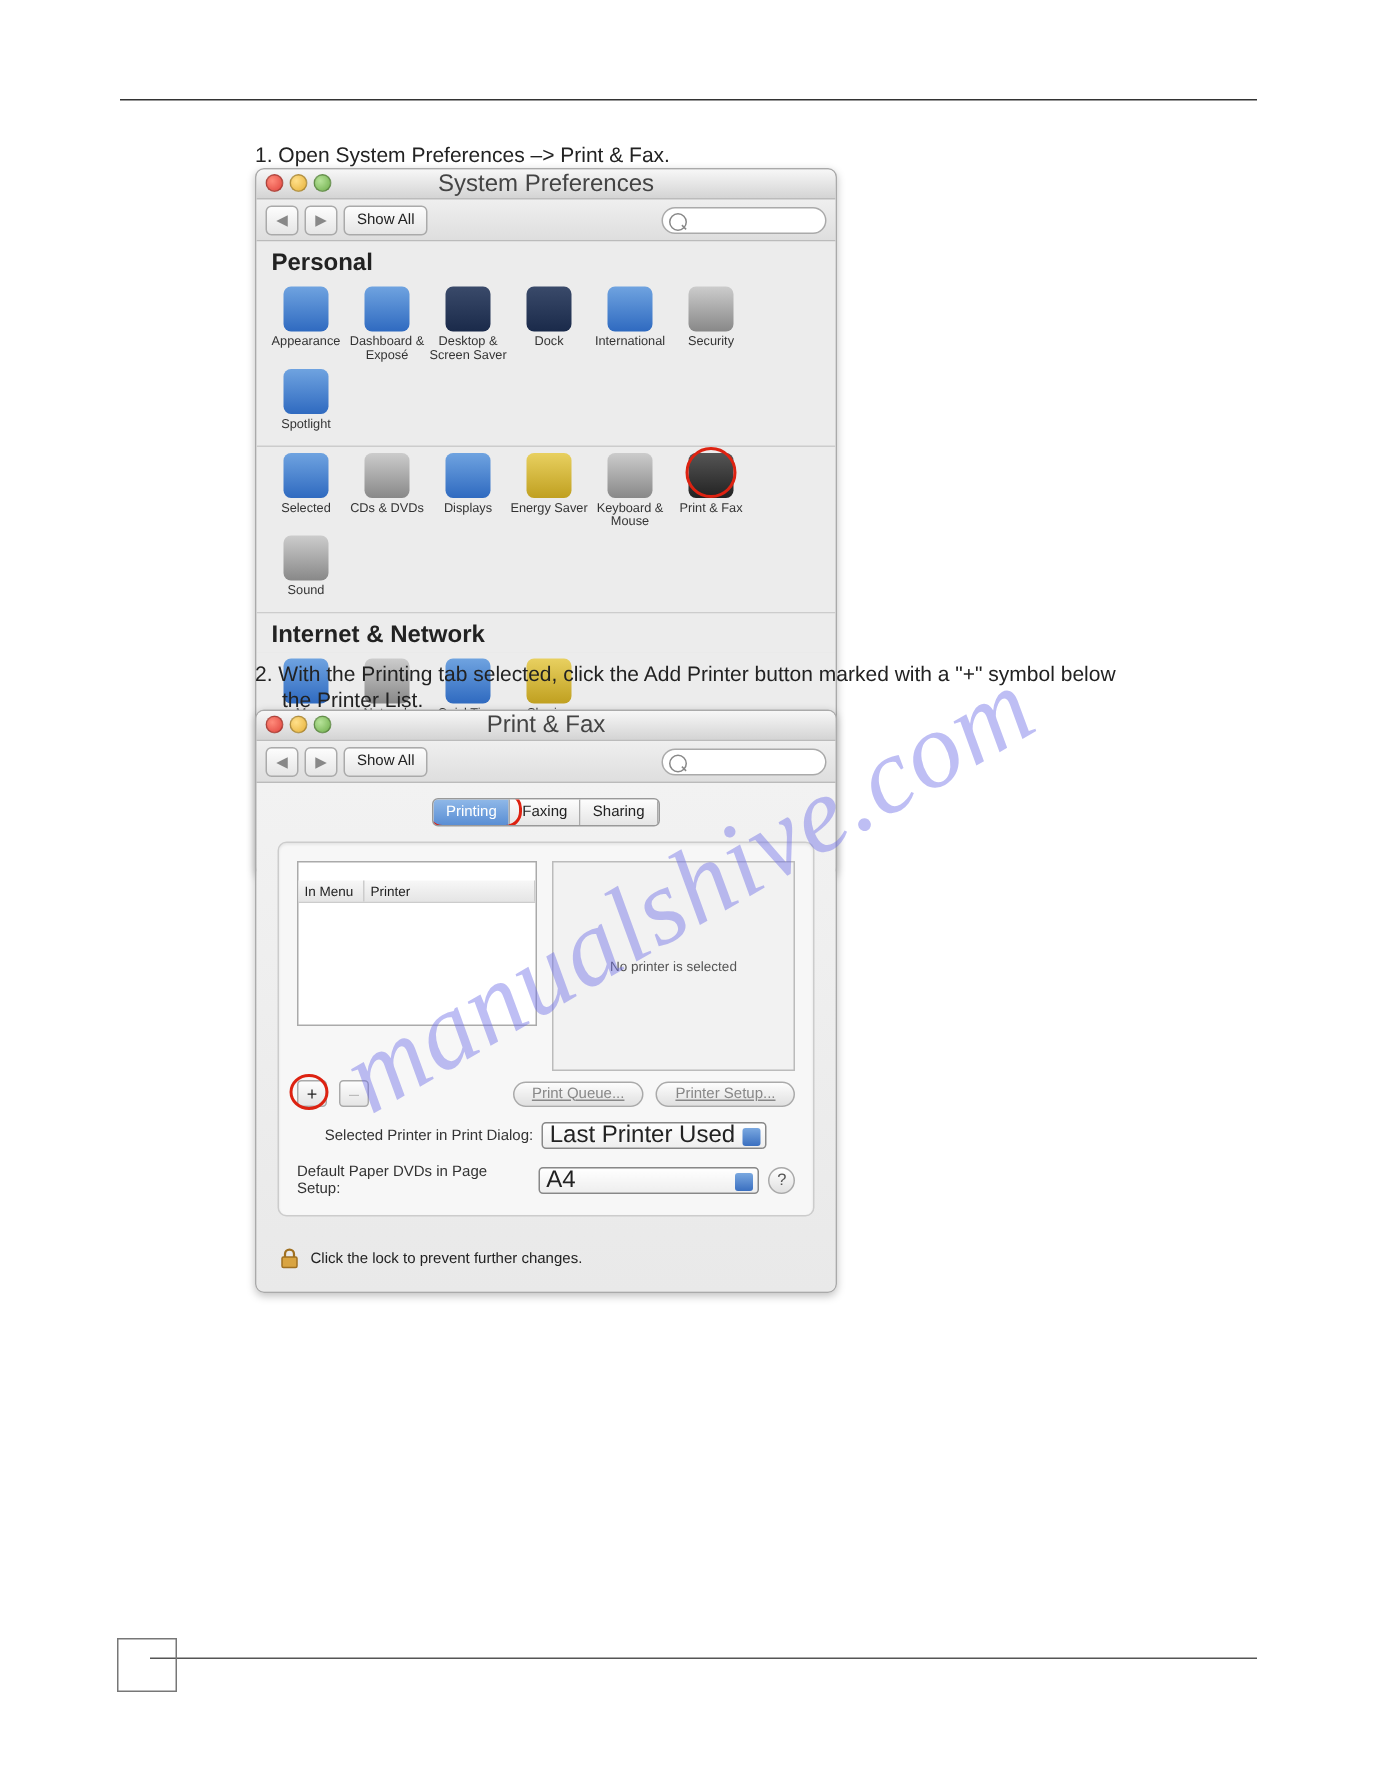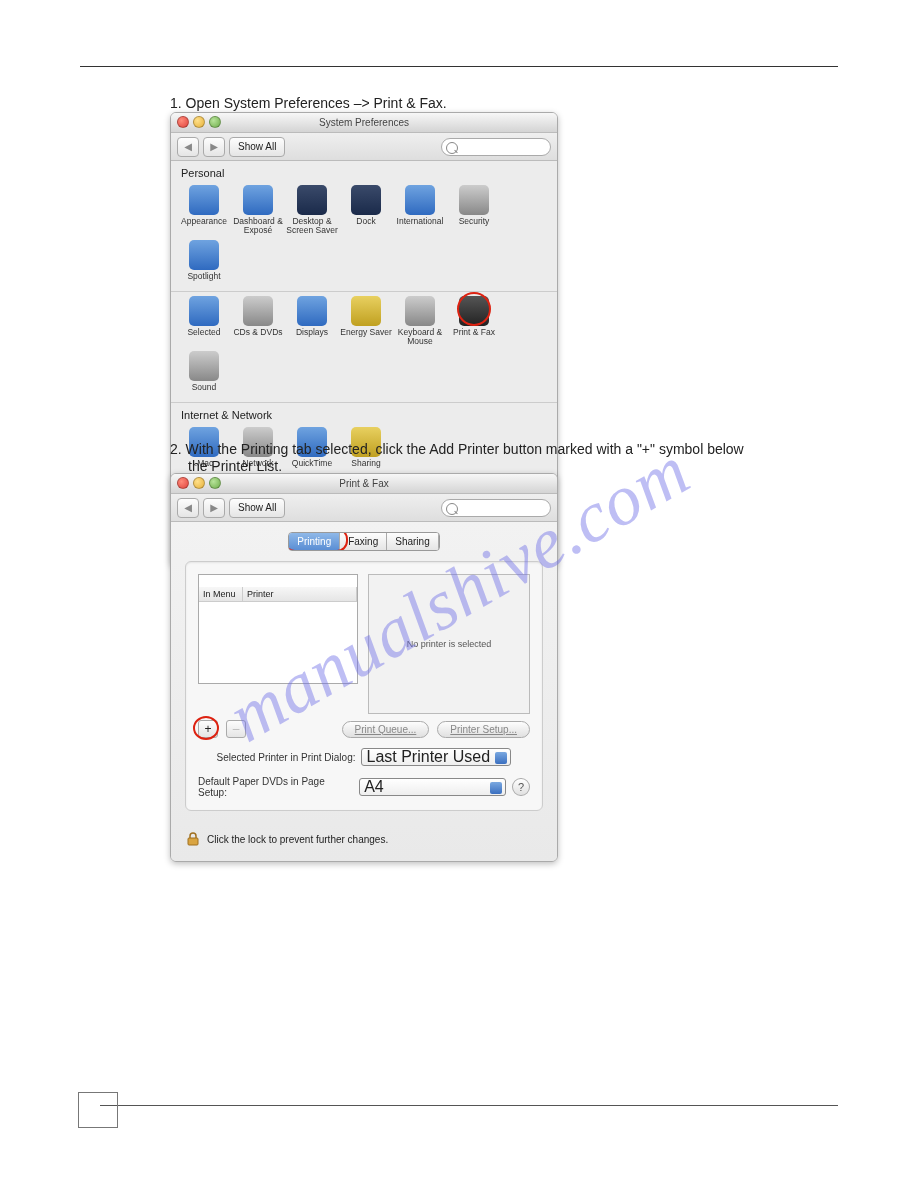--- a/index.html
+++ b/index.html
@@ -29,38 +29,38 @@
   .mac-window {
     position: absolute; left: 170px;
     background: linear-gradient(#eee,#e2e2e2);
     border: 1px solid #aaa; border-radius: 6px;
     box-shadow: 0 2px 6px rgba(0,0,0,0.25);
     overflow: hidden;
   }
   .titlebar {
     height: 20px; background: linear-gradient(#f7f7f7,#d4d4d4);
     border-bottom: 1px solid #bbb; position: relative;
-    text-align: center; line-height: 20px; font-size: 10px; color: #444;
+    text-align: center; line-height: 20px; font-size: 16px; color: #444;
   }
   .traffic { position: absolute; left: 6px; top: 3px; display: flex; gap: 4px; }
   .light { width: 12px; height: 12px; border-radius: 50%; border: 1px solid rgba(0,0,0,0.25); }
   .red { background: radial-gradient(circle at 35% 35%, #ff8b7a, #e0443e); }
   .yellow { background: radial-gradient(circle at 35% 35%, #ffe08a, #e6b13a); }
   .green { background: radial-gradient(circle at 35% 35%, #b7e39a, #6fae4b); }
   .toolbar {
     height: 28px; background: linear-gradient(#efefef,#dedede);
     border-bottom: 1px solid #bbb; display: flex; align-items: center; padding: 0 6px; gap: 4px;
   }
   .nav-btn { width: 22px; height: 20px; border: 1px solid #aaa; border-radius: 4px; background: linear-gradient(#fdfdfd,#e5e5e5); display:flex; align-items:center; justify-content:center; font-size:10px; color:#888; }
   .showall-btn { height: 20px; padding: 0 8px; border: 1px solid #aaa; border-radius: 4px; background: linear-gradient(#fdfdfd,#e5e5e5); font-size:10px; display:flex; align-items:center;text-align:center; }
   .search-field { margin-left: auto; width: 110px; height: 18px; border: 1px solid #aaa; border-radius: 9px; background: #fff; position: relative; }
   .search-field::before { content:""; position:absolute; left:4px; top:3px; width:10px; height:10px; border:1px solid #888; border-radius:50%; }
   .search-field::after { content:""; position:absolute; left:12px; top:12px; width:4px; height:1px; background:#888; transform:rotate(45deg); }
 
-  .cat-header { font-weight: normal; padding: 6px 10px 2px; font-size: 11px; color:#222; background:#ececec; }
+  .cat-header { font-weight: bold; padding: 6px 10px 2px; font-size: 16px; color:#222; background:#ececec; }
   .cat-row { display: flex; flex-wrap: wrap; padding: 2px 6px 8px; background:#ececec; border-bottom:1px solid #ccc; }
   .pref-item { width: 54px; text-align: center; font-size: 8.5px; line-height: 1.1; color:#333; padding: 2px 0; position: relative; }
   .pref-icon { width: 30px; height: 30px; margin: 0 auto 2px; border-radius: 5px; display:flex; align-items:center; justify-content:center; font-size:16px; color:#fff; }
   .ring { position:absolute; top:-2px; left:10px; width:34px; height:34px; border:2.5px solid #d21; border-radius:50%; pointer-events:none; }
 
   
   .win-body { background: linear-gradient(#f2f2f2,#e9e9e9); padding: 10px 14px 14px; }
   .seg-control { display:flex; width: fit-content; margin: 0 auto 10px; border:1px solid #999; border-radius:4px; overflow:hidden; position:relative; }
   .seg { padding: 3px 8px; font-size: 10px; background: linear-gradient(#fdfdfd,#e5e5e5); border-right:1px solid #aaa; }
   .seg:last-child { border-right:none; }

